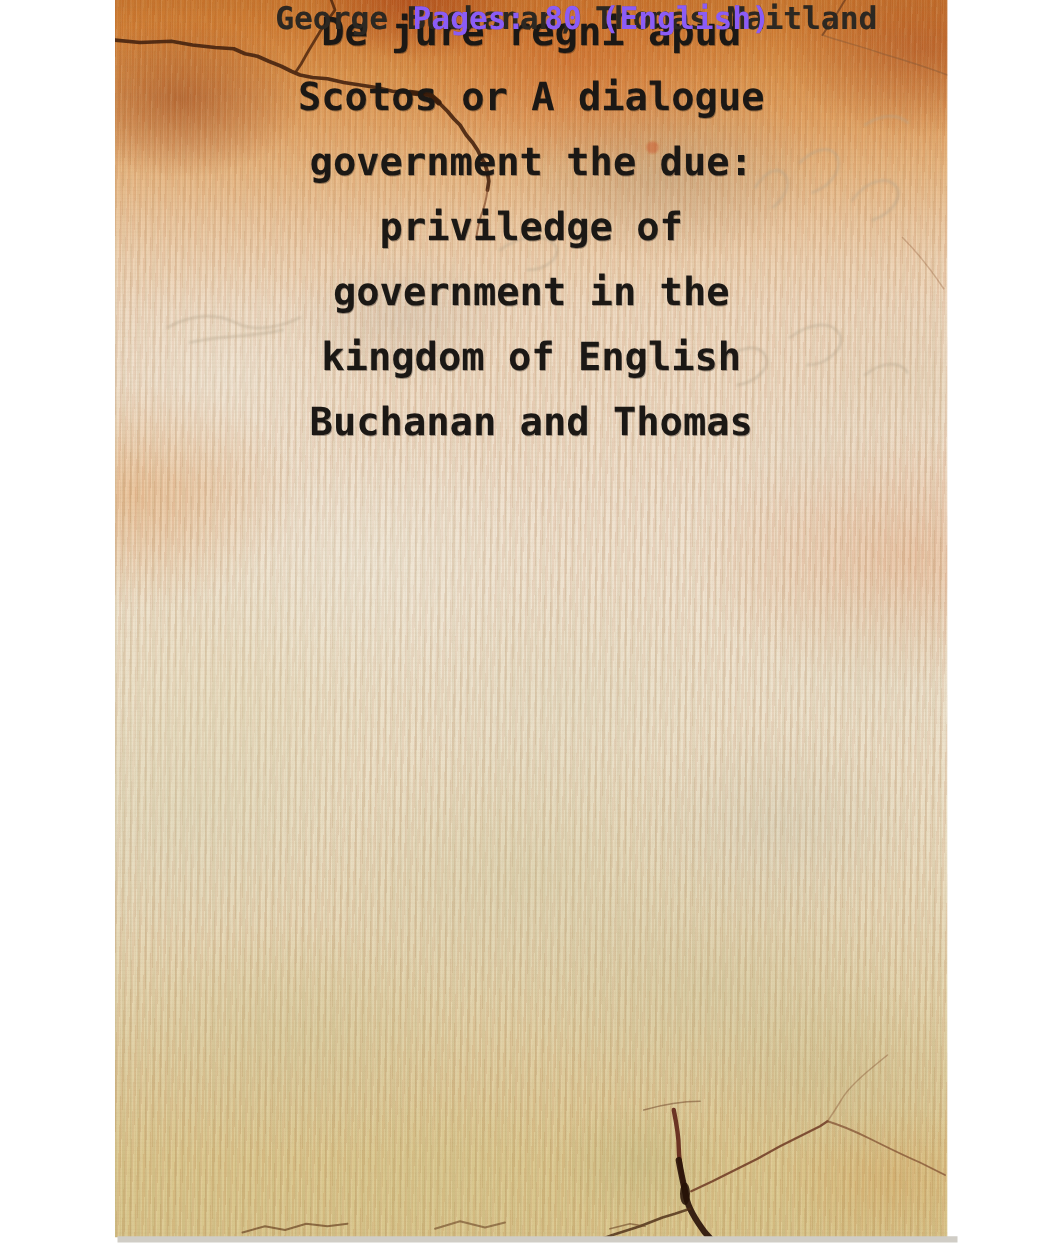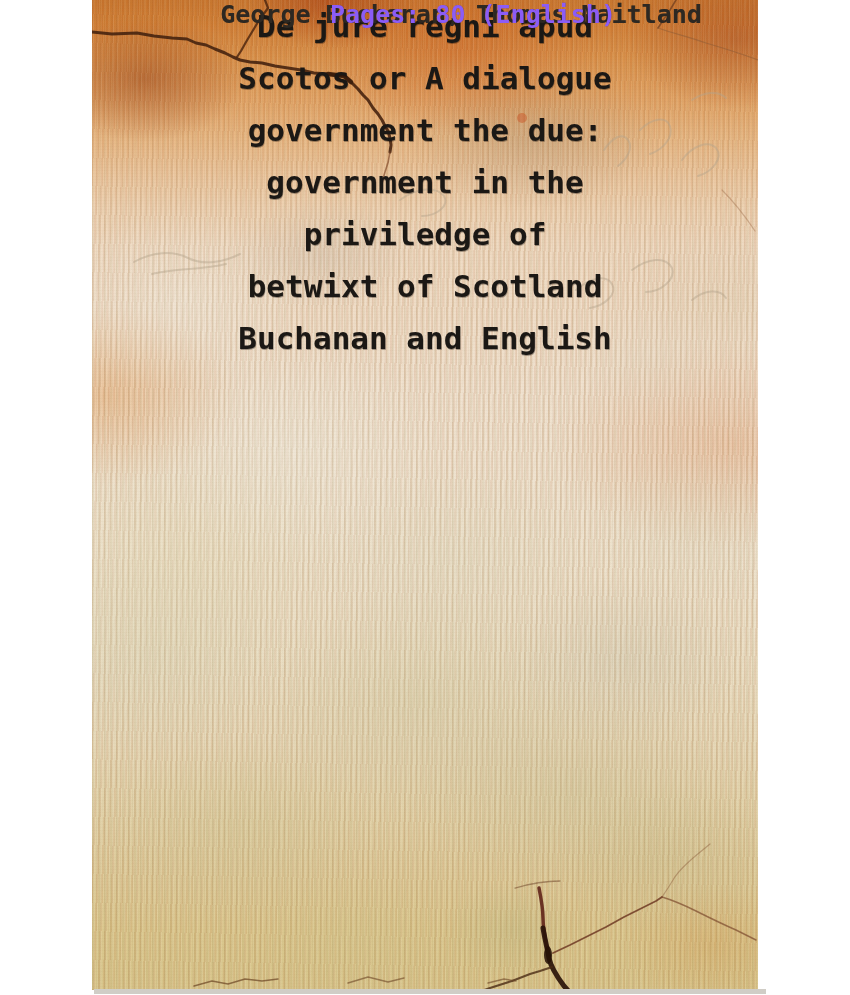--- a/index.html
+++ b/index.html
@@ -120,24 +120,24 @@
         <path d="M 102 986 L 120 981 L 136 984 L 153 979 L 170 981 L 186 979" stroke="#6b4524" stroke-width="1.5" opacity="0.7"></path>
         <path d="M 256 983 L 276 977 L 296 982 L 312 978" stroke="#6b4524" stroke-width="1.5" opacity="0.6"></path>
         <path d="M 396 983 L 412 979 L 424 981" stroke="#6b4524" stroke-width="1.4" opacity="0.6"></path>
       </g>
     </svg>
 
     <div class="cover-text title-block">
       <div>De jure regni apud</div>
       <div>Scotos or A dialogue</div>
       <div>government the due:</div>
+      <div>priviledge of</div>
       <div>government in the</div>
-      <div>priviledge of</div>
-      <div>betwixt of Scotland</div>
-      <div>Buchanan and English</div>
+      <div>kingdom of English</div>
+      <div>Buchanan and Thomas</div>
     </div>
 
     <div class="cover-text author-line">George Buchanan, Thomas Maitland</div>
 
     <div class="cover-text pages-line">Pages: 80 (English)</div>
   </div>
 
   <div class="bottom-strip"></div>
 </div>
 

